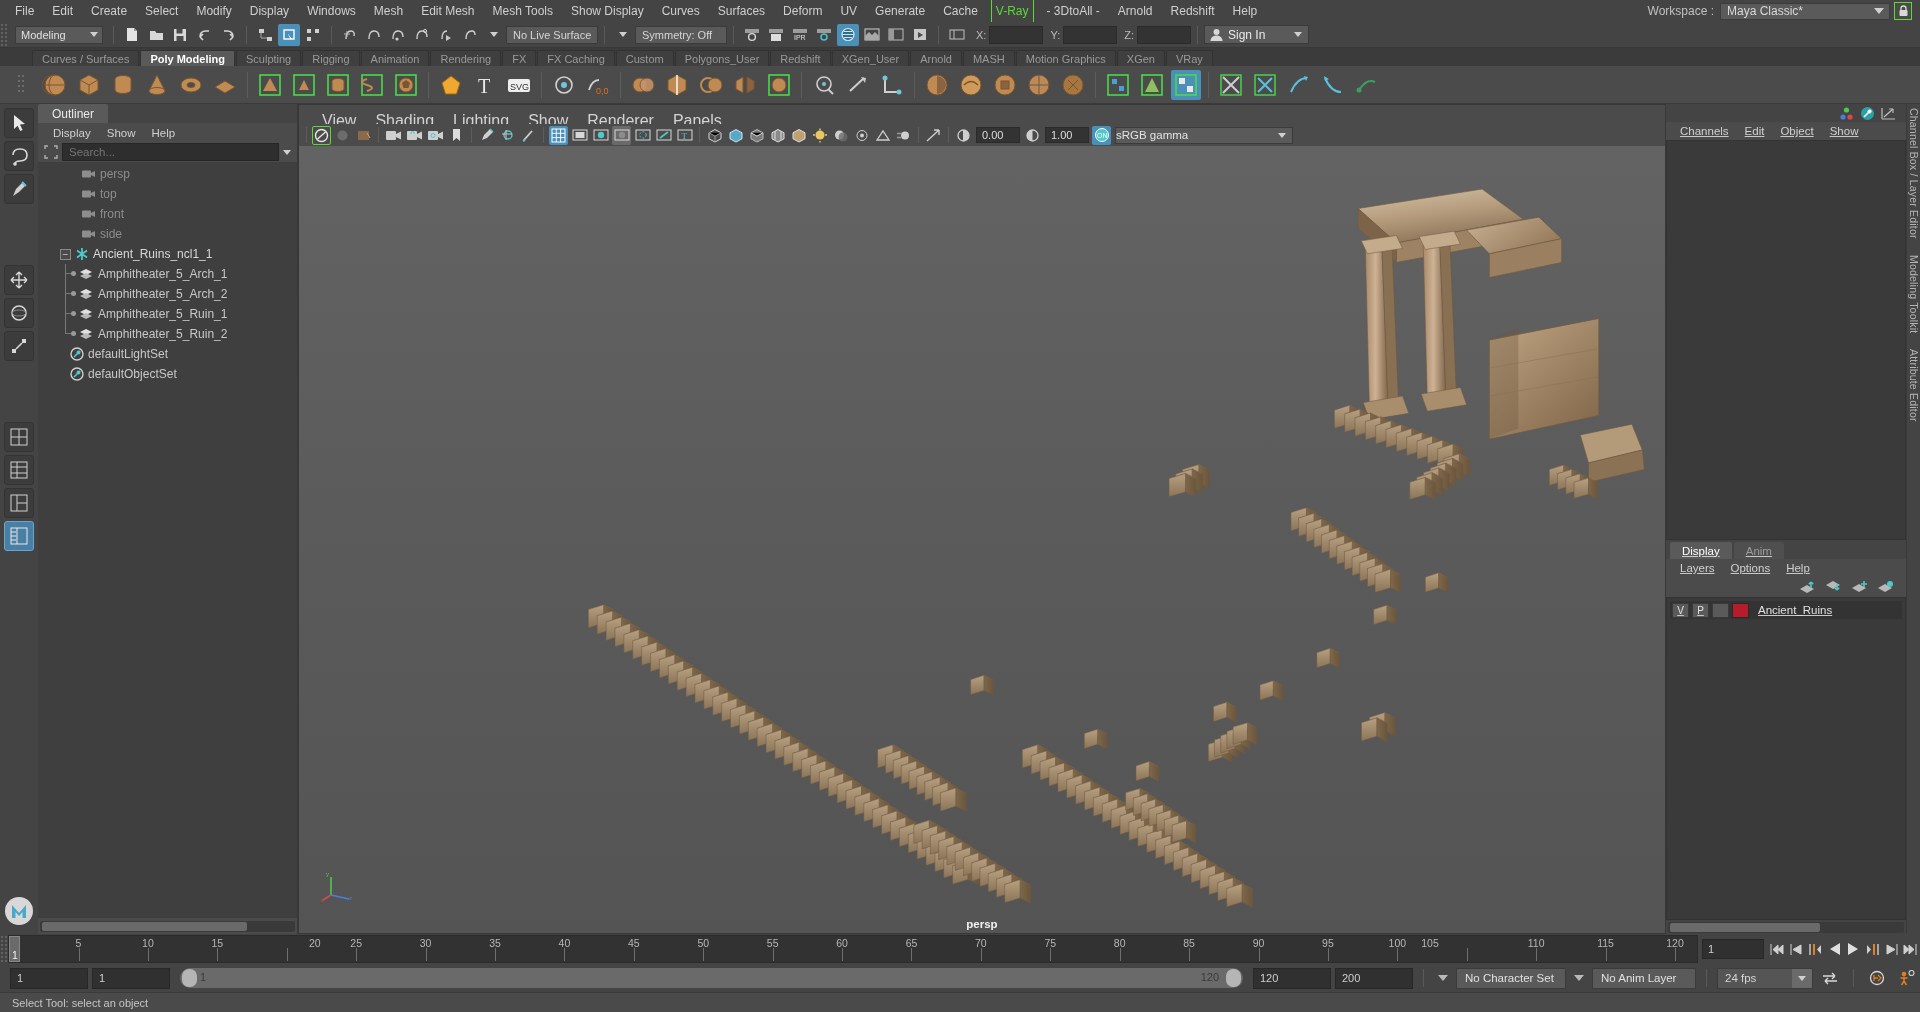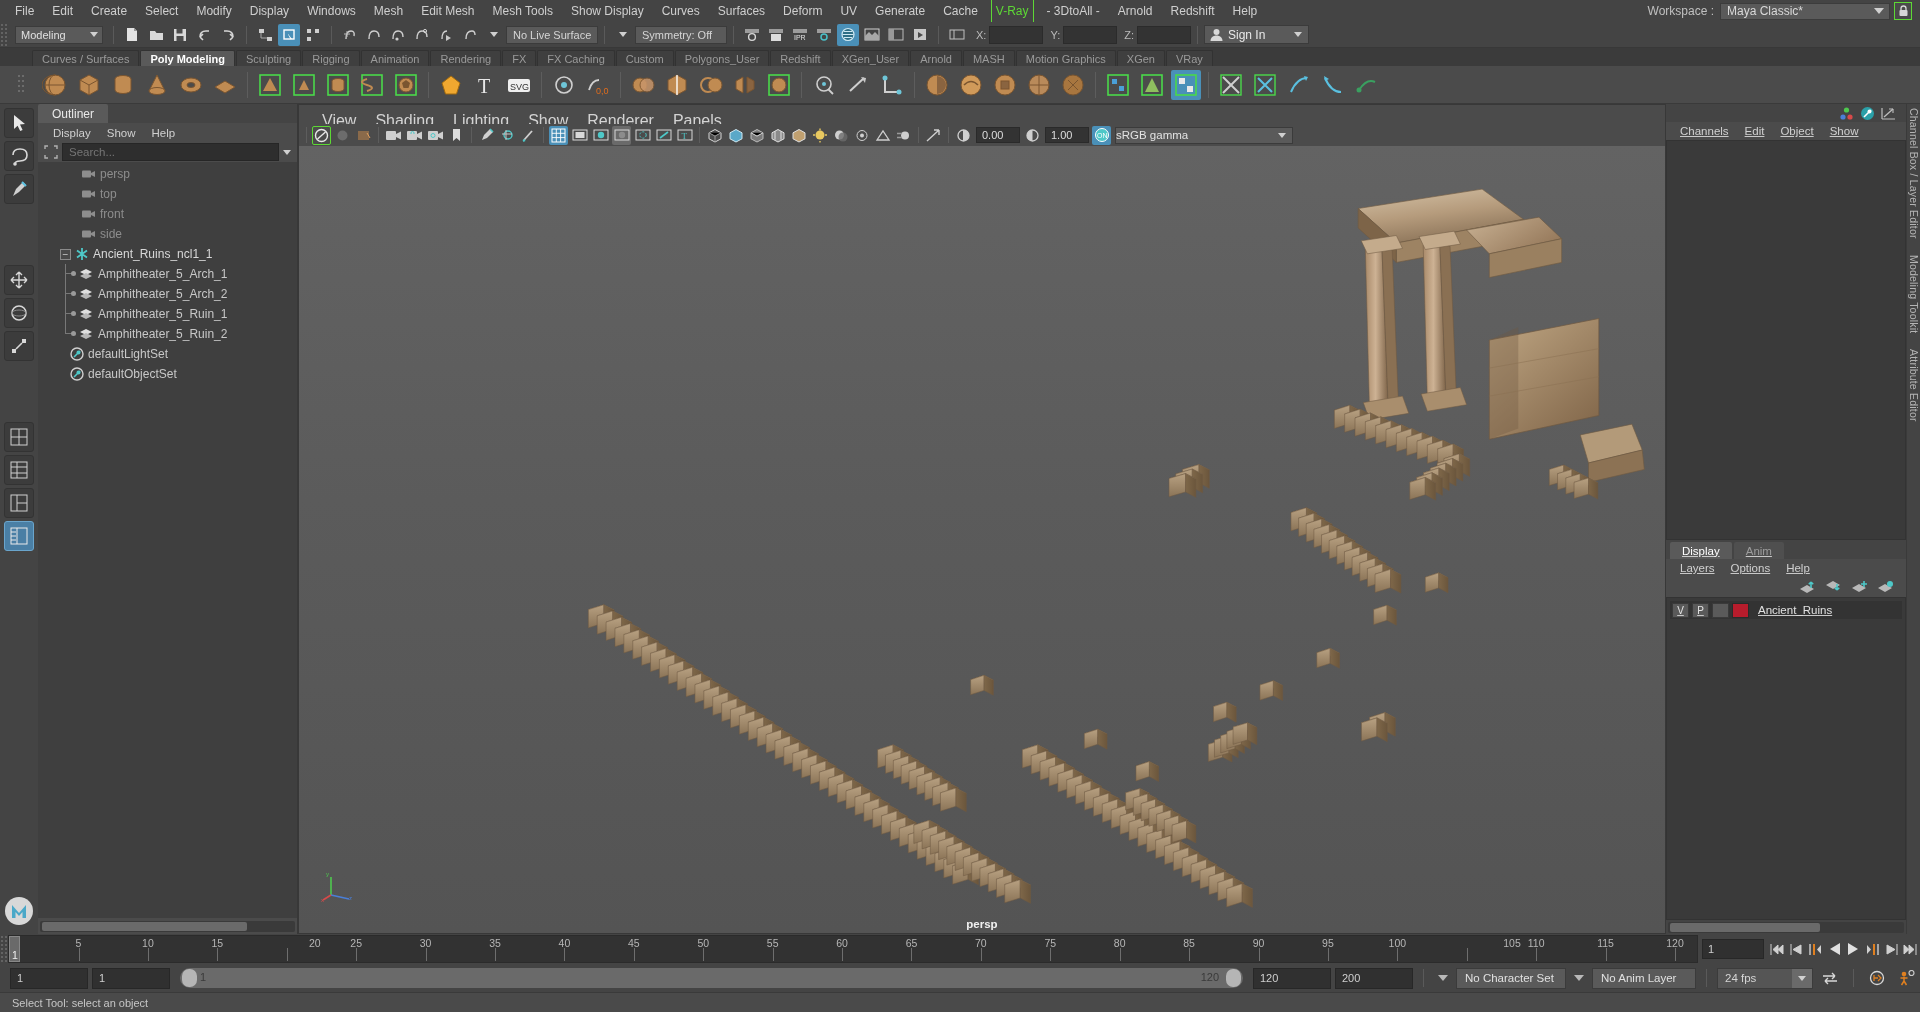--- a/index.html
+++ b/index.html
@@ -1987,21 +1987,21 @@
         <div class="ts-num" style="left: 1110.71px;">80</div>
         <div class="ts-tick" style="left: 1180.12px;"></div>
         <div class="ts-num" style="left: 1180.12px;">85</div>
         <div class="ts-tick" style="left: 1249.53px;"></div>
         <div class="ts-num" style="left: 1249.53px;">90</div>
         <div class="ts-tick" style="left: 1318.94px;"></div>
         <div class="ts-num" style="left: 1318.94px;">95</div>
         <div class="ts-tick" style="left: 1388.35px;"></div>
         <div class="ts-num" style="left: 1388.35px;">100</div>
         <div class="ts-tick" style="left: 1457.76px;"></div>
-        <div class="ts-num" style="left: 1503px;">105</div>
+        <div class="ts-num" style="left: 1421px;">105</div>
         <div class="ts-tick" style="left: 1527.18px;"></div>
         <div class="ts-num" style="left: 1527.18px;">110</div>
         <div class="ts-tick" style="left: 1596.59px;"></div>
         <div class="ts-num" style="left: 1596.59px;">115</div>
         <div class="ts-tick" style="left: 1666px;"></div>
         <div class="ts-num" style="left: 1666px;">120</div>
       </div>
     <div class="ts-cur-field">1</div>
     <div class="pbtn">
         <svg width="15" height="13">

